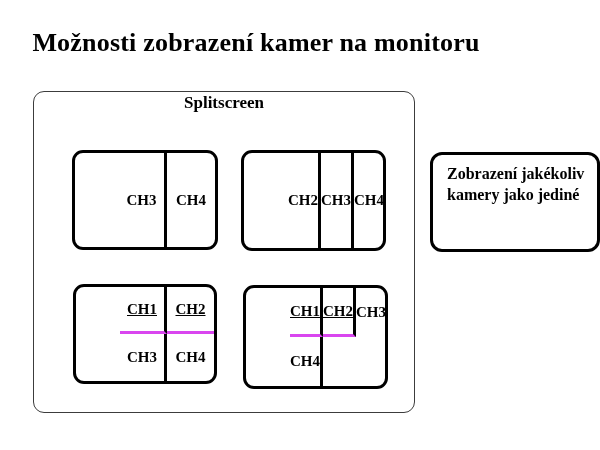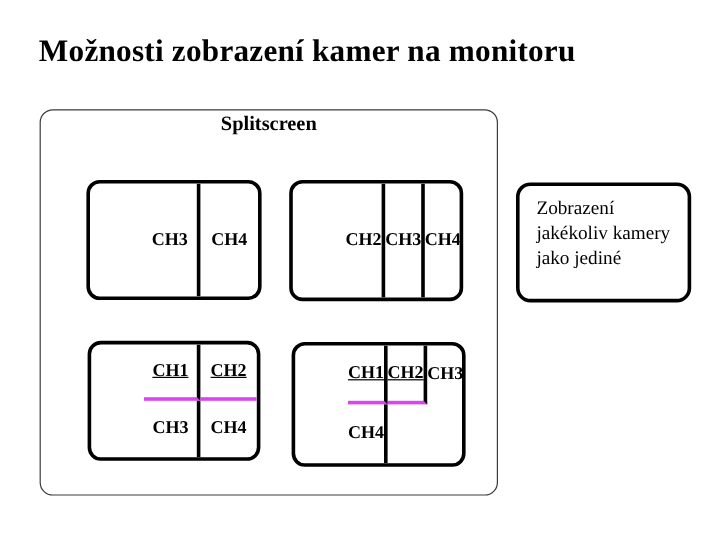--- a/index.html
+++ b/index.html
@@ -64,27 +64,27 @@
   
   .monitor-4 { left: 39px; top: 192px; width: 144px; height: 100px; grid-template-columns: 1fr 1fr; grid-template-rows: 1fr 1fr; }
   
   .monitor-5 { left: 209px; top: 193px; width: 145px; height: 104px; grid-template-columns: 1fr 1fr 1.12fr; grid-template-rows: 1fr 1fr; }
   .monitor-5 .span-rows { grid-column: 3; grid-row: 1 / 3; }
 
   
   .single-view {
     position: absolute;
     left: 430px; top: 152px;
-    width: 146px; height: 100px;
+    width: 170px; height: 100px;
     border: 3px solid #000;
     border-radius: 12px;
     background: #fff;
     padding: 8px 8px 0 14px;
     font-size: 16px;
-    font-weight: normal;
+    font-weight: bold;
     line-height: 1.32;
   }
 </style>
 </head>
 <body>
 
 <h1 class="title">Možnosti zobrazení kamer na monitoru</h1>
 
 <div class="splitscreen-frame">
   <div class="splitscreen-label">

